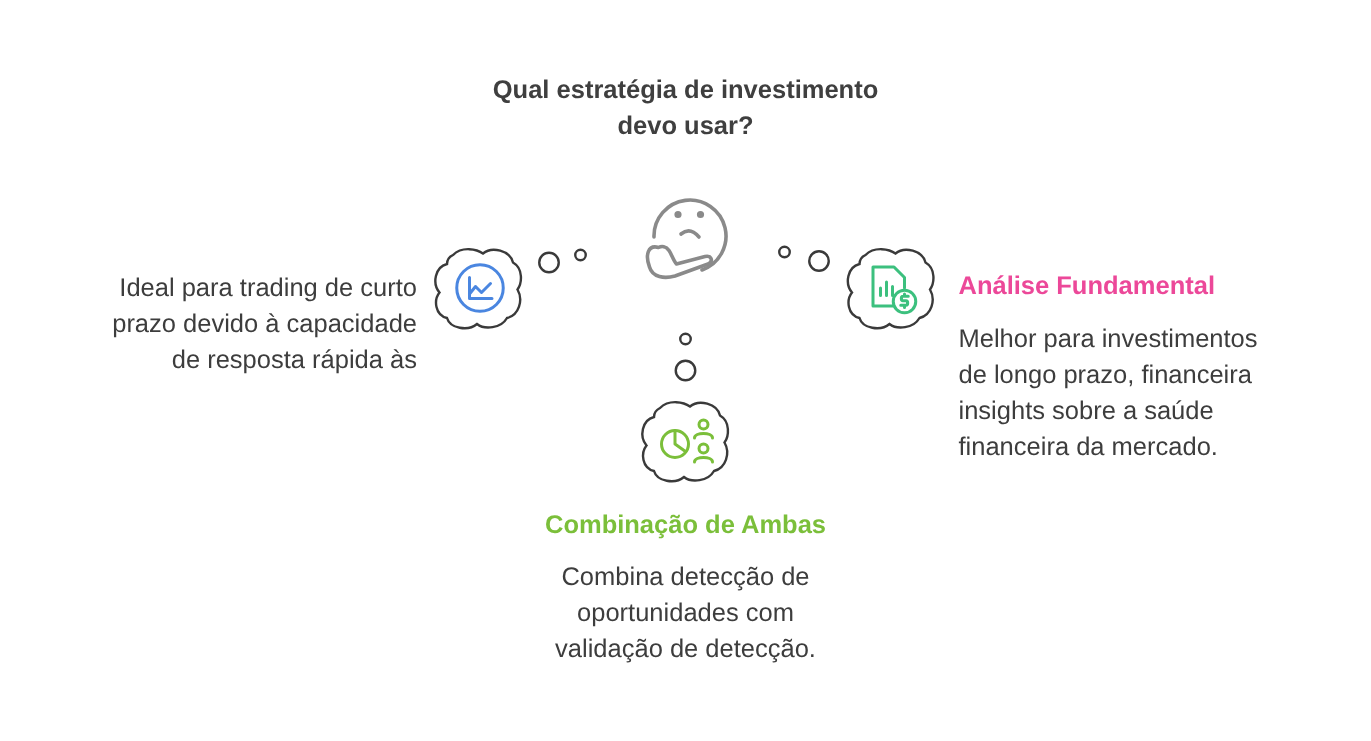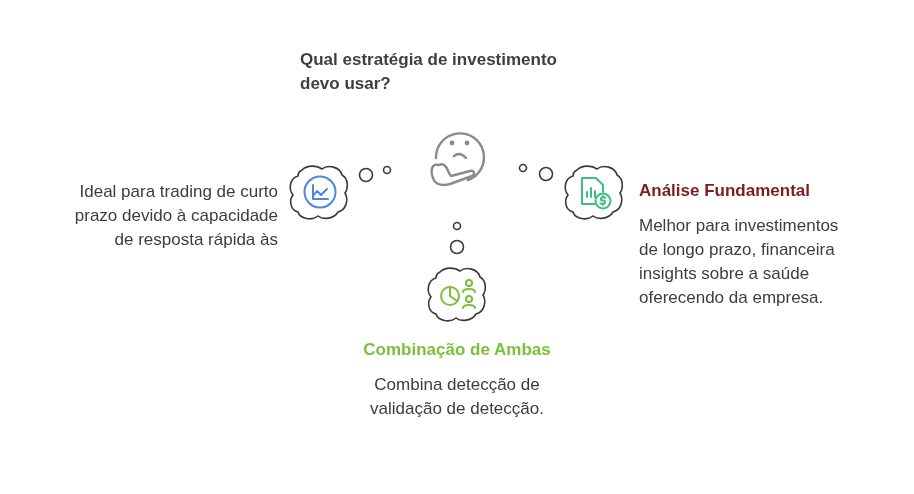--- a/index.html
+++ b/index.html
@@ -1,19 +1,19 @@
 <!DOCTYPE html>
 <html><head>
 <meta charset="utf-8">
 <style>
   html, body { margin: 0; padding: 0; background: #ffffff; }
   body { width: 914px; height: 494px; position: relative; overflow: hidden;
          font-family: "Liberation Sans", "DejaVu Sans", sans-serif; }
   .abs { position: absolute; }
-  .title { left: 300px; top: 48px; width: 314px; text-align: left;
+  .title { left: 300px; top: 48px; width: 314px; text-align: center;
            font-weight: bold; font-size: 17px; line-height: 24px; color: #3f3f3f; }
   .heading { font-weight: bold; font-size: 17px; line-height: 22px; }
   .body-text { font-size: 17px; line-height: 24px; color: #3d3d3d; }
   .left-block { left: 30px; top: 180px; width: 248px; text-align: right; }
   .right-block { left: 639px; top: 180px; width: 260px; text-align: left; }
   .bottom-block { left: 330px; top: 339px; width: 254px; text-align: center; }
   svg { position: absolute; overflow: visible; }
 </style>
 </head>
 <body>
@@ -90,28 +90,29 @@
 
 <div class="abs left-block">
   <div class="body-text">
     <div>Ideal para trading de curto</div>
     <div>prazo devido à capacidade</div>
     <div>de resposta rápida às</div>
   </div>
 </div>
 
 <div class="abs right-block">
-  <div class="heading" style="color:#7f1d1d; margin-bottom:12px;">Análise Fundamental</div>
+  <div class="heading" style="color:#ec4899; margin-bottom:12px;">Análise Fundamental</div>
   <div class="body-text">
     <div>Melhor para investimentos</div>
     <div>de longo prazo, financeira</div>
     <div>insights sobre a saúde</div>
-    <div>oferecendo da empresa.</div>
+    <div>financeira da mercado.</div>
   </div>
 </div>
 
 <div class="abs bottom-block">
   <div class="heading" style="color:#7bbf3a; margin-bottom:12px;">Combinação de Ambas</div>
   <div class="body-text">
     <div>Combina detecção de</div>
+    <div>oportunidades com</div>
     <div>validação de detecção.</div>
   </div>
 </div>
 
 </body></html>

